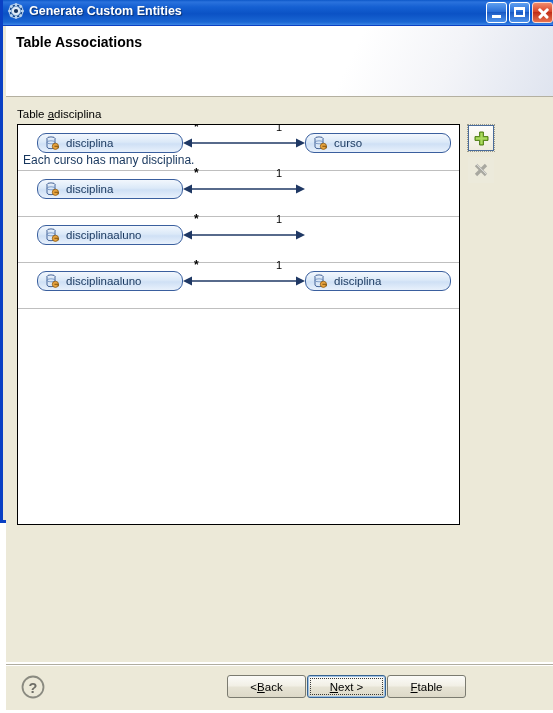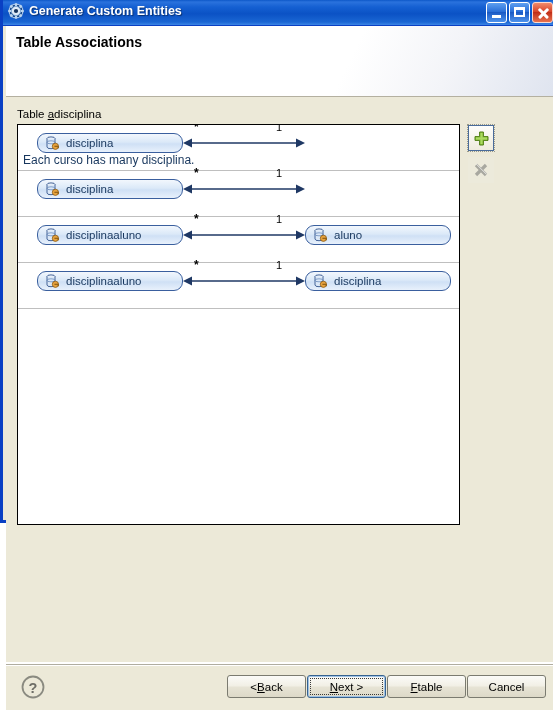--- a/index.html
+++ b/index.html
@@ -377,20 +377,33 @@
         </div>
         <div class="arrow-wrap">
           <span class="card-left">*</span>
           <span class="card-right">1</span>
           <svg width="122" height="20" viewBox="0 0 122 20">
             <line x1="6" y1="10" x2="116" y2="10" stroke="#1f3864" stroke-width="1.6"></line>
             <polygon points="0,10 9,5.6 9,14.4" fill="#1f3864"></polygon>
             <polygon points="122,10 113,5.6 113,14.4" fill="#1f3864"></polygon>
           </svg>
         </div>
+        <div class="ent-box right">
+          <span class="tbl-icon">
+            <svg width="15" height="15" viewBox="0 0 15 15">
+              <ellipse cx="6" cy="2.6" rx="4" ry="1.7" fill="#eef4fb" stroke="#33558c" stroke-width="0.9"></ellipse>
+              <path d="M2 2.6 L2 11 A4 1.7 0 0 0 10 11 L10 2.6" fill="#dbe8f7" stroke="#33558c" stroke-width="0.9"></path>
+              <ellipse cx="6" cy="6.3" rx="4" ry="1.5" fill="none" stroke="#5b80b5" stroke-width="0.7"></ellipse>
+              <circle cx="10.4" cy="10.3" r="3.1" fill="#e8a33d" stroke="#8a5a14" stroke-width="0.8"></circle>
+              <path d="M9.4 10.3 L13.6 10.3" stroke="#8a5a14" stroke-width="1.1"></path>
+              <path d="M13.3 10.3 L13.3 12.2" stroke="#8a5a14" stroke-width="1.1"></path>
+            </svg>
+          </span>
+          <span class="ent-name">curso</span>
+        </div>
         <div class="row-desc">Each curso has many disciplina.</div>
       </div>
 
       <div class="assoc-row">
         <div class="ent-box left">
           <span class="tbl-icon">
             <svg width="15" height="15" viewBox="0 0 15 15">
               <ellipse cx="6" cy="2.6" rx="4" ry="1.7" fill="#eef4fb" stroke="#33558c" stroke-width="0.9"></ellipse>
               <path d="M2 2.6 L2 11 A4 1.7 0 0 0 10 11 L10 2.6" fill="#dbe8f7" stroke="#33558c" stroke-width="0.9"></path>
               <ellipse cx="6" cy="6.3" rx="4" ry="1.5" fill="none" stroke="#5b80b5" stroke-width="0.7"></ellipse>
@@ -428,33 +441,20 @@
         </div>
         <div class="arrow-wrap">
           <span class="card-left">*</span>
           <span class="card-right">1</span>
           <svg width="122" height="20" viewBox="0 0 122 20">
             <line x1="6" y1="10" x2="116" y2="10" stroke="#1f3864" stroke-width="1.6"></line>
             <polygon points="0,10 9,5.6 9,14.4" fill="#1f3864"></polygon>
             <polygon points="122,10 113,5.6 113,14.4" fill="#1f3864"></polygon>
           </svg>
         </div>
-        <div class="ent-box right">
-          <span class="tbl-icon">
-            <svg width="15" height="15" viewBox="0 0 15 15">
-              <ellipse cx="6" cy="2.6" rx="4" ry="1.7" fill="#eef4fb" stroke="#33558c" stroke-width="0.9"></ellipse>
-              <path d="M2 2.6 L2 11 A4 1.7 0 0 0 10 11 L10 2.6" fill="#dbe8f7" stroke="#33558c" stroke-width="0.9"></path>
-              <ellipse cx="6" cy="6.3" rx="4" ry="1.5" fill="none" stroke="#5b80b5" stroke-width="0.7"></ellipse>
-              <circle cx="10.4" cy="10.3" r="3.1" fill="#e8a33d" stroke="#8a5a14" stroke-width="0.8"></circle>
-              <path d="M9.4 10.3 L13.6 10.3" stroke="#8a5a14" stroke-width="1.1"></path>
-              <path d="M13.3 10.3 L13.3 12.2" stroke="#8a5a14" stroke-width="1.1"></path>
-            </svg>
-          </span>
-          <span class="ent-name">aluno</span>
-        </div>
       </div>
 
       <div class="assoc-row last">
         <div class="ent-box left">
           <span class="tbl-icon">
             <svg width="15" height="15" viewBox="0 0 15 15">
               <ellipse cx="6" cy="2.6" rx="4" ry="1.7" fill="#eef4fb" stroke="#33558c" stroke-width="0.9"></ellipse>
               <path d="M2 2.6 L2 11 A4 1.7 0 0 0 10 11 L10 2.6" fill="#dbe8f7" stroke="#33558c" stroke-width="0.9"></path>
               <ellipse cx="6" cy="6.3" rx="4" ry="1.5" fill="none" stroke="#5b80b5" stroke-width="0.7"></ellipse>
               <circle cx="10.4" cy="10.3" r="3.1" fill="#e8a33d" stroke="#8a5a14" stroke-width="0.8"></circle>
@@ -536,16 +536,15 @@
         <span class="mn">N</span>
         <span>ext &gt;</span>
         <span class="focusring"></span>
       </button>
 
     <button class="dlg-btn finish">
         <span class="mn">F</span>
         <span>table</span>
       </button>
 
-    <button class="dlg-btn cancel">Cancel</button>
   </div>
 
 </div>
 
 </body></html>

